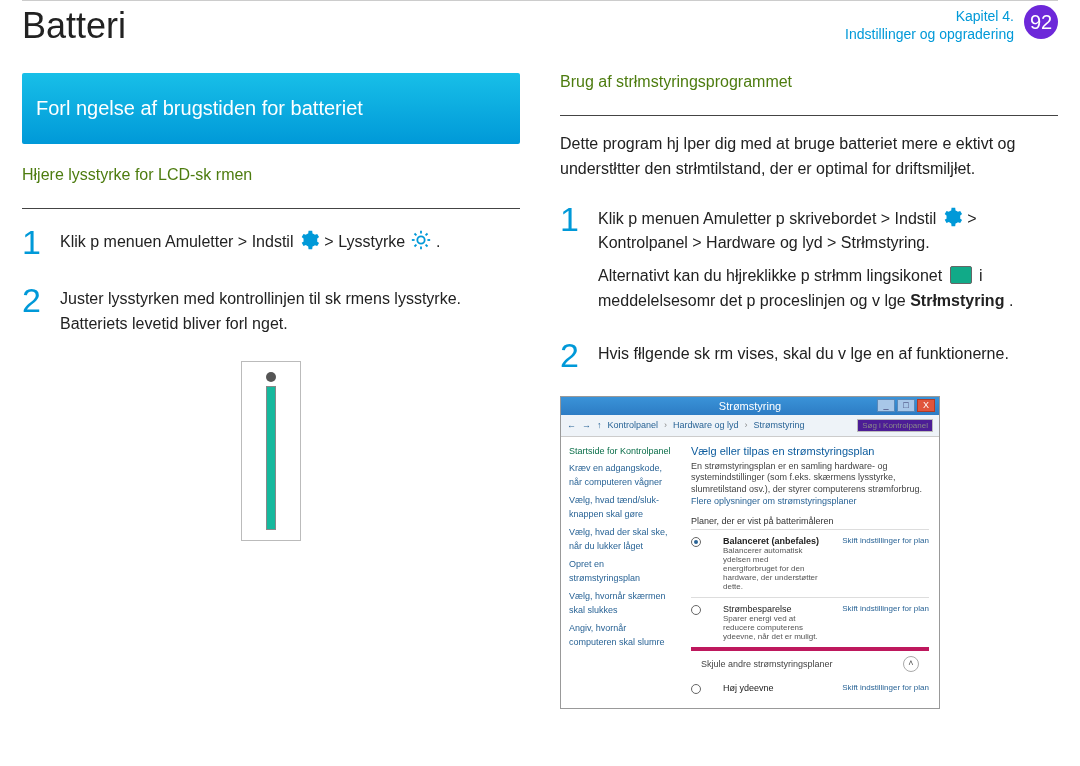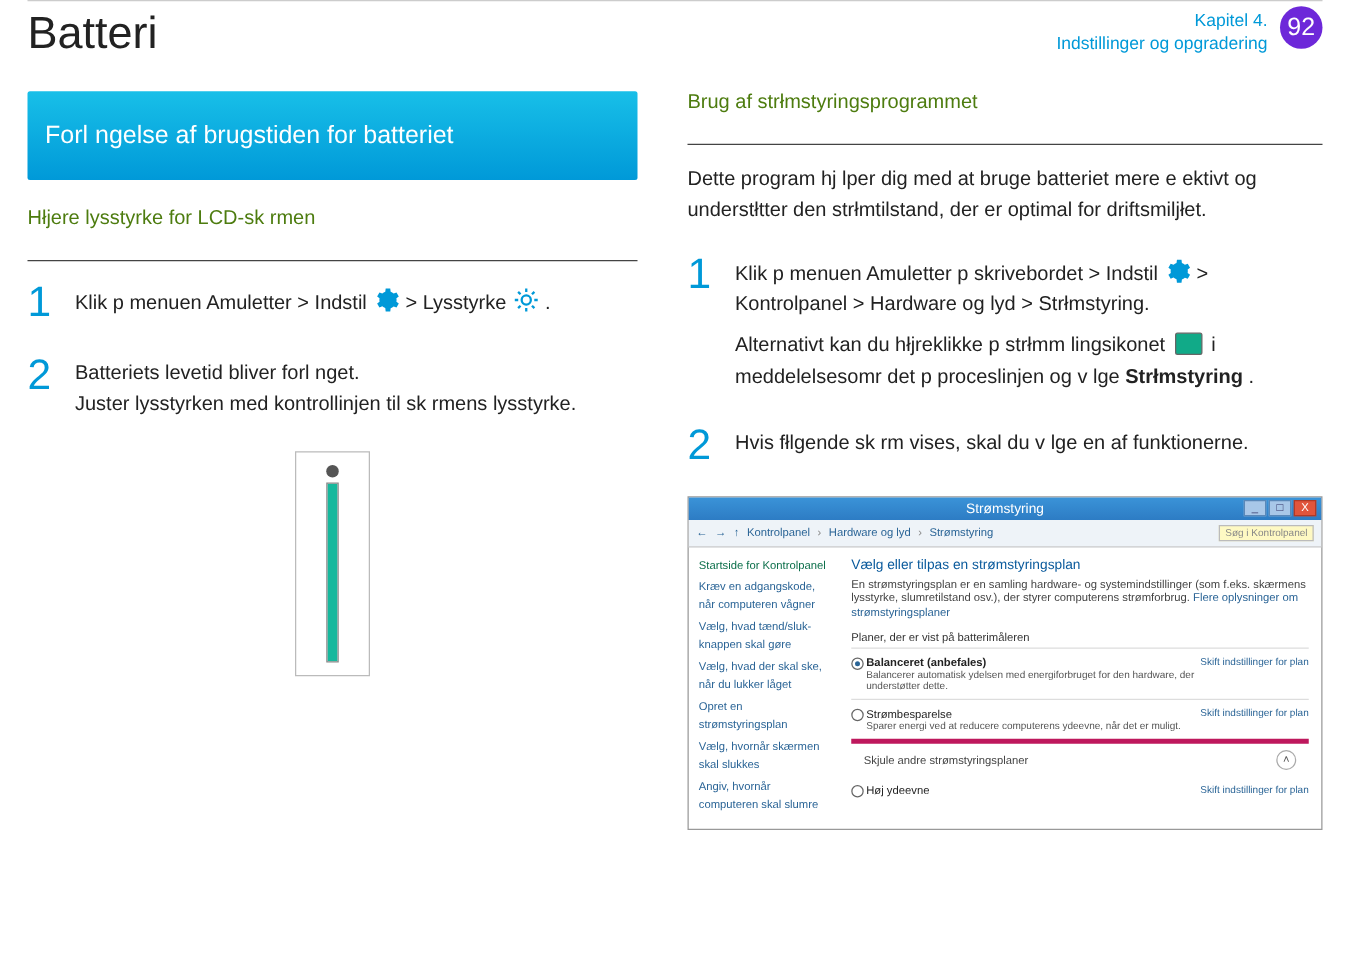--- a/index.html
+++ b/index.html
@@ -19,38 +19,38 @@
 .step-body{padding-top:4px}
 .inline-icon{display:inline-block;vertical-align:-4px;width:22px;height:22px}
 .gear{color:#0099d8}
 .brightness{color:#0099d8}
 .slider-box{width:60px;height:180px;border:1px solid #bbb;margin:20px auto 0 auto;display:flex;flex-direction:column;align-items:center;padding:10px 0;background:#fff}
 .slider-dot{width:10px;height:10px;border-radius:50%;background:#555;margin-bottom:4px}
 .slider-track{width:10px;flex:1;background:linear-gradient(#16b89d,#16b89d);border:1px solid #888}
 .desc{font-size:16px;line-height:1.55;margin-bottom:20px}
 .battery-icon{display:inline-block;width:22px;height:18px;background:#1a8; border:1px solid #666;vertical-align:-3px;border-radius:2px;margin:0 3px}
 
-.cp-window{width:508px;border:1px solid #999;margin-top:6px;font-size:9px;background:#fff}
+.cp-window{width:380px;border:1px solid #999;margin-top:6px;font-size:9px;background:#fff}
 .cp-title{background:linear-gradient(#3a93d8,#2d7cc4);color:#fff;text-align:center;padding:3px 4px;position:relative;font-size:11px}
 .cp-title .winbtns{position:absolute;right:4px;top:2px;display:flex;gap:2px}
 .cp-title .winbtns span{width:18px;height:13px;background:#a8c7e8;border:1px solid #5a88b8;display:inline-block;font-size:9px;text-align:center;line-height:11px;color:#336}
 .cp-title .winbtns .close{background:#e0553c;border-color:#b03a26;color:#fff}
 .cp-nav{background:#eef3f8;padding:4px 6px;display:flex;align-items:center;gap:6px;border-bottom:1px solid #ccc;color:#2a6496}
 .cp-nav .crumb{flex:0 0 auto}
 .cp-nav .sep{color:#888}
-.cp-nav .search{margin-left:auto;border:1px solid #bbb;padding:1px 4px;color:#888;background:#fef9c3;font-size:8px}
+.cp-nav .search{margin-left:auto;border:1px solid #bbb;padding:1px 4px;color:#888;background:#4c1d95;font-size:8px}
 .cp-body{display:flex}
 .cp-side{width:120px;padding:8px;color:#2a6496;line-height:1.5}
 .cp-side .h{color:#0a6e49;margin-bottom:4px}
 .cp-side a{display:block;color:#2a6496;margin-bottom:5px}
 .cp-main{flex:1;padding:8px 10px}
 .cp-main .mh{color:#0a5a9c;font-size:11px;margin-bottom:4px}
 .cp-main .mt{color:#444;margin-bottom:8px;line-height:1.3}
 .cp-main .lnk{color:#2a6496}
-.plan{border-top:1px solid #ddd;padding:6px 0;display:flex;align-items:flex-start;gap:2px}
+.plan{border-top:1px solid #ddd;padding:6px 0;display:flex;align-items:flex-start;gap:22px}
 .plan .radio{width:10px;height:10px;border:1px solid #666;border-radius:50%;margin-top:1px;flex-shrink:0;position:relative}
 .plan .radio.sel::after{content:"";position:absolute;inset:2px;background:#2a6496;border-radius:50%}
 .plan .pmain{flex:1}
 .plan .pname{font-weight:bold;color:#222}
 .plan .pdesc{color:#555;font-size:8px}
 .plan .plink{color:#2a6496;font-size:8px}
 .cp-foot{border-top:4px solid #be185d;padding:5px 10px;display:flex;justify-content:space-between;align-items:center;color:#444}
 .chev{width:16px;height:16px;border:1px solid #aaa;border-radius:50%;text-align:center;line-height:13px;font-size:9px;color:#555}
 </style>
 </head>
@@ -97,22 +97,22 @@
               <line x1="17" y1="7" x2="19.1" y2="4.9"></line>
             </svg>
         </span>
         <span> .</span>
       </div>
     </div>
 
     <div class="step">
       <div class="step-num">2</div>
       <div class="step-body">
+        <div>Juster lysstyrken med kontrollinjen til sk rmens lysstyrke.</div>
         <div>Batteriets levetid bliver forl nget.</div>
-        <div>Juster lysstyrken med kontrollinjen til sk rmens lysstyrke.</div>
       </div>
     </div>
 
     <div class="slider-box">
       <div class="slider-dot"></div>
       <div class="slider-track"></div>
     </div>
   </div>
 
   <div class="col">

